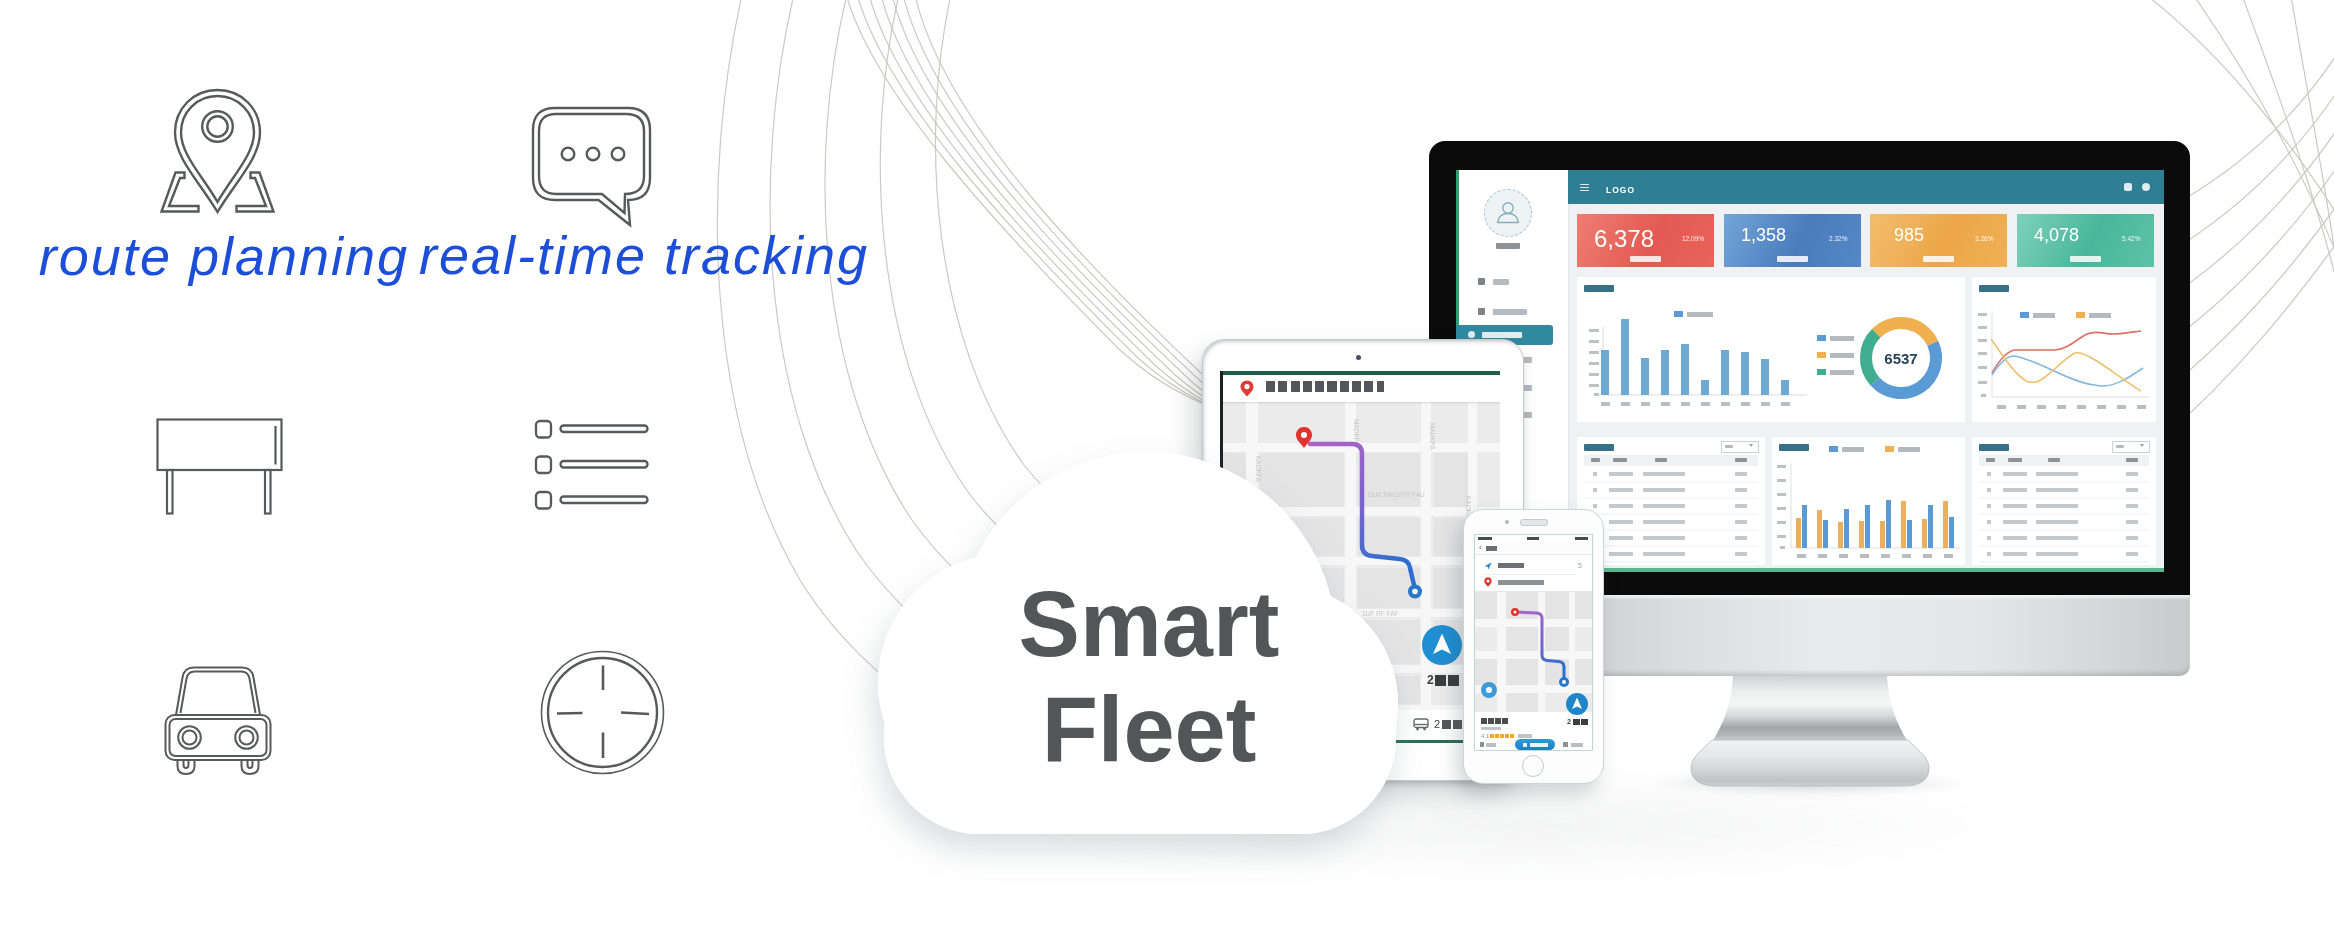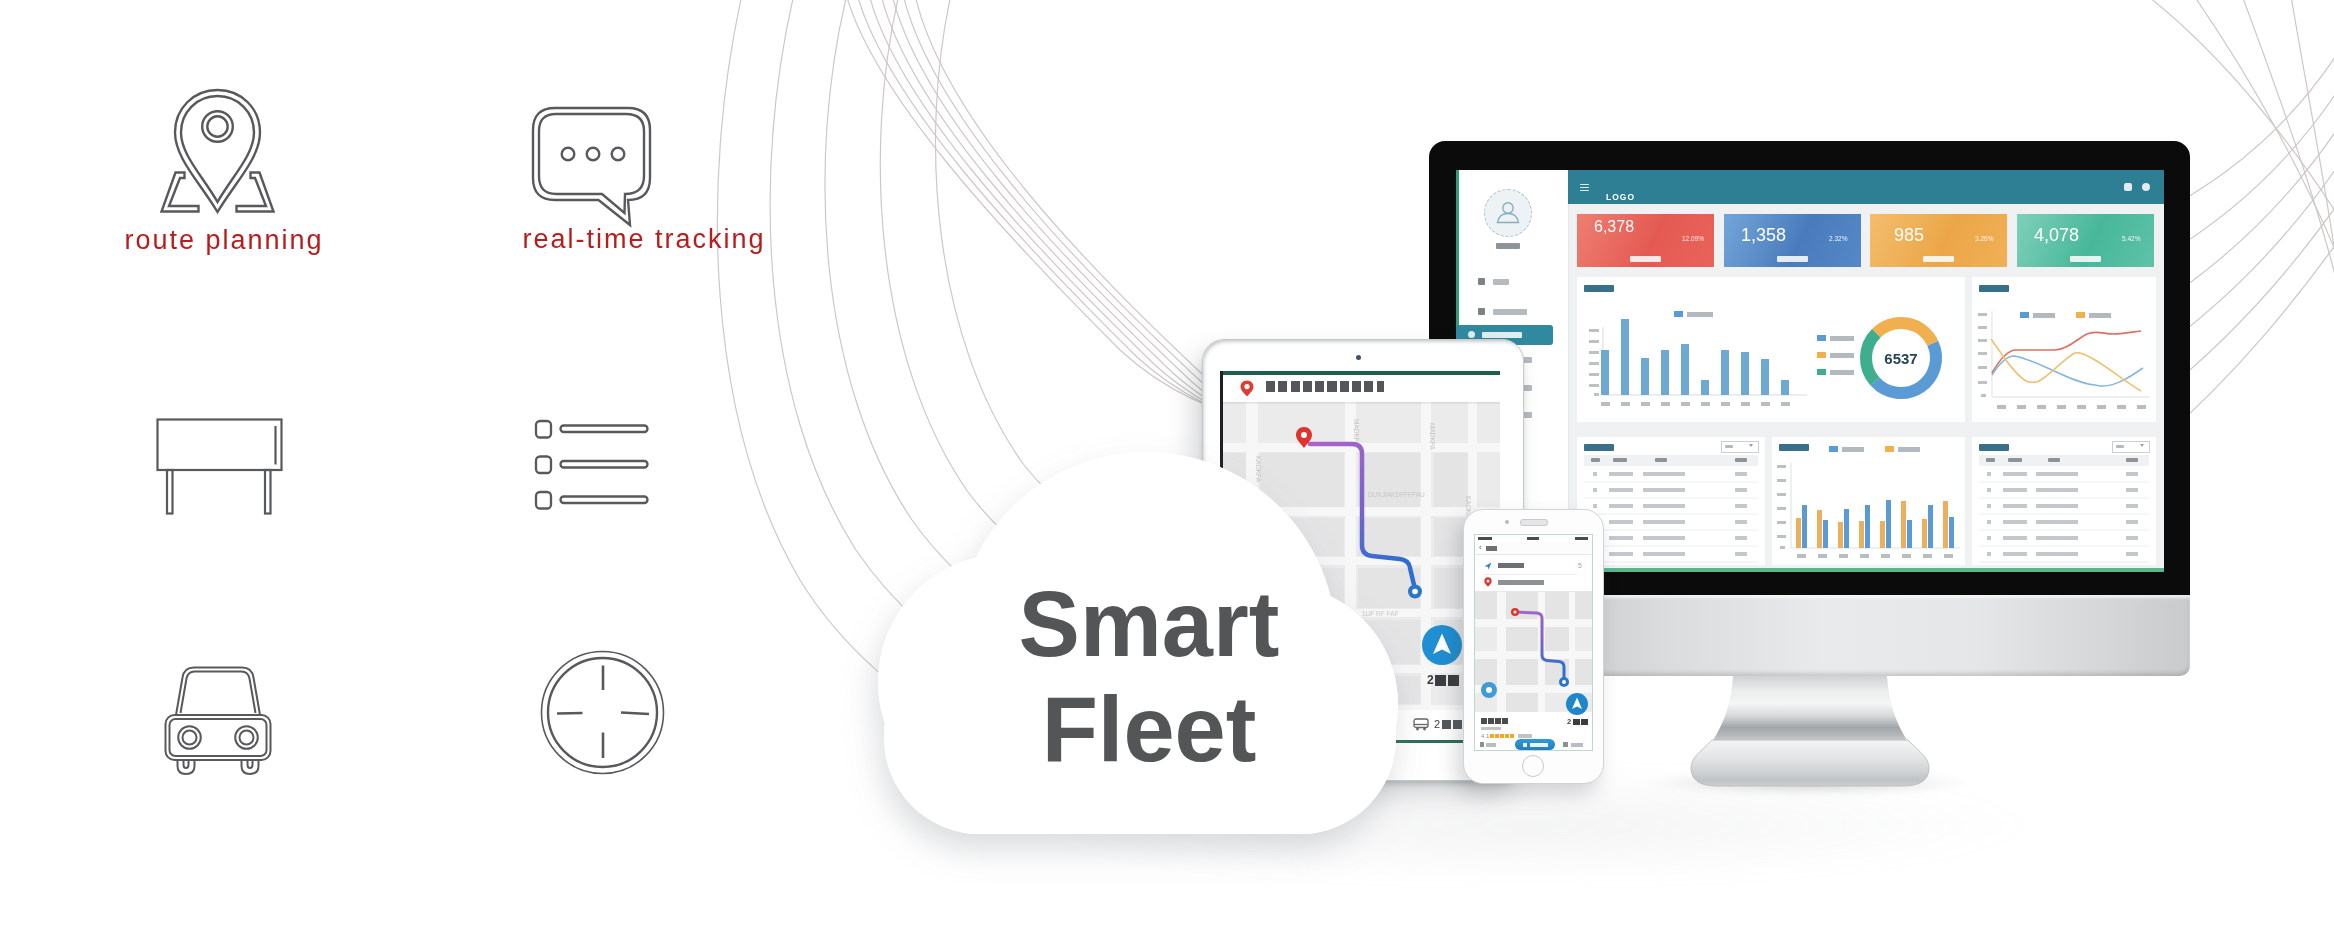--- a/index.html
+++ b/index.html
@@ -1,19 +1,19 @@
 <!DOCTYPE html>
 <html><head>
 <meta charset="utf-8">
 <style>
 html,body{margin:0;padding:0;background:#fff;}
 #stage{position:relative;width:2334px;height:938px;overflow:hidden;background:#fff;
   font-family:"Liberation Sans",sans-serif;}
 .abs{position:absolute;}
-.lbl{position:absolute;color:#b91c1c;font-size:27px;white-space:nowrap;transform:translateX(-50%);letter-spacing:2px;}
+.lbl{position:absolute;color:#1d4ed8;font-size:54px;white-space:nowrap;transform:translateX(-50%);letter-spacing:2px;font-style:italic;}
 .blk{position:absolute;background:#b4bac0;border-radius:1px;}
 .tblk{position:absolute;background:#38708a;border-radius:1px;}
 .wblk{position:absolute;background:rgba(255,255,255,.85);border-radius:1px;}
 </style>
 </head>
 <body>
 <div id="stage">
 
 <svg class="abs" style="left:0;top:0" width="2334" height="938" viewBox="0 0 2334 938" fill="none" stroke="#c9c6c3" stroke-width="1.2" opacity="0.95">
 <path d="M743 -10 C700 180 706 420 800 580 C880 710 1050 800 1260 832"></path>
@@ -175,26 +175,26 @@
   <div class="blk" style="left:22px;top:241px;width:7px;height:7px;background:#7c8286;"></div>
   <div class="blk" style="left:56px;top:242px;width:20px;height:6px;"></div>
 
   <div class="blk" style="left:22px;top:267px;width:7px;height:7px;background:#7c8286;"></div>
   <div class="blk" style="left:37px;top:268px;width:26px;height:6px;"></div>
 
   <div class="abs" style="left:112px;top:0;width:596px;height:34px;background:#2e7f93;"></div>
   <div class="wblk" style="left:124px;top:13.5px;width:8.5px;height:1.5px;"></div>
   <div class="wblk" style="left:124px;top:16.5px;width:8.5px;height:1.5px;"></div>
   <div class="wblk" style="left:124px;top:19.5px;width:8.5px;height:1.5px;"></div>
-  <div class="abs" style="left:150px;top:22px;color:#fff;font-size:8.5px;font-weight:bold;letter-spacing:1px;">LOGO</div>
+  <div class="abs" style="left:150px;top:15px;color:#fff;font-size:8.5px;font-weight:bold;letter-spacing:1px;">LOGO</div>
   <div class="wblk" style="left:668px;top:13px;width:8px;height:8px;border-radius:2px;"></div>
   <div class="wblk" style="left:686px;top:13px;width:8px;height:8px;border-radius:50%;"></div>
 
   <div class="abs" style="left:121px;top:44px;width:137px;height:53px;background:linear-gradient(115deg,#ee7e72,#e45a52 55%,#e9635a);">
-    <div class="abs" style="left:17px;top:4px;color:#fff;font-size:16px;">6,378</div>
+    <div class="abs" style="left:17px;top:11px;color:#fff;font-size:24px;">6,378</div>
     <div class="abs" style="left:105px;top:21px;color:rgba(255,255,255,.9);font-size:6.5px;">12.09%</div>
     <div class="wblk" style="left:53px;top:42px;width:31px;height:5.5px;"></div>
   </div>
 
   <div class="abs" style="left:268px;top:44px;width:137px;height:53px;background:linear-gradient(115deg,#74a5d8,#4a7cbd 55%,#5588c6);">
     <div class="abs" style="left:17px;top:11px;color:#fff;font-size:18px;">1,358</div>
     <div class="abs" style="left:105px;top:21px;color:rgba(255,255,255,.9);font-size:6.5px;">2.32%</div>
     <div class="wblk" style="left:53px;top:42px;width:31px;height:5.5px;"></div>
   </div>
 

